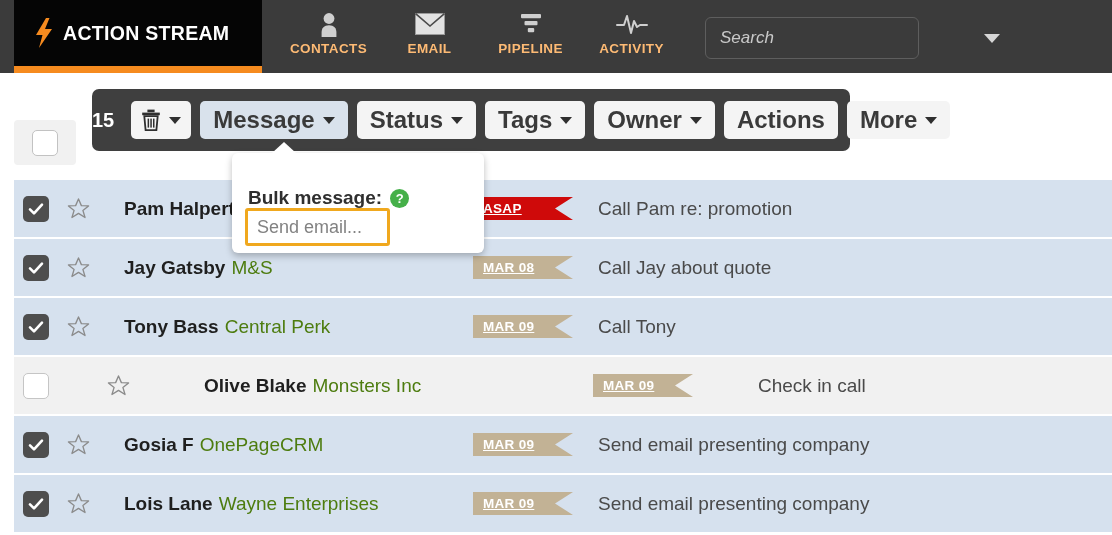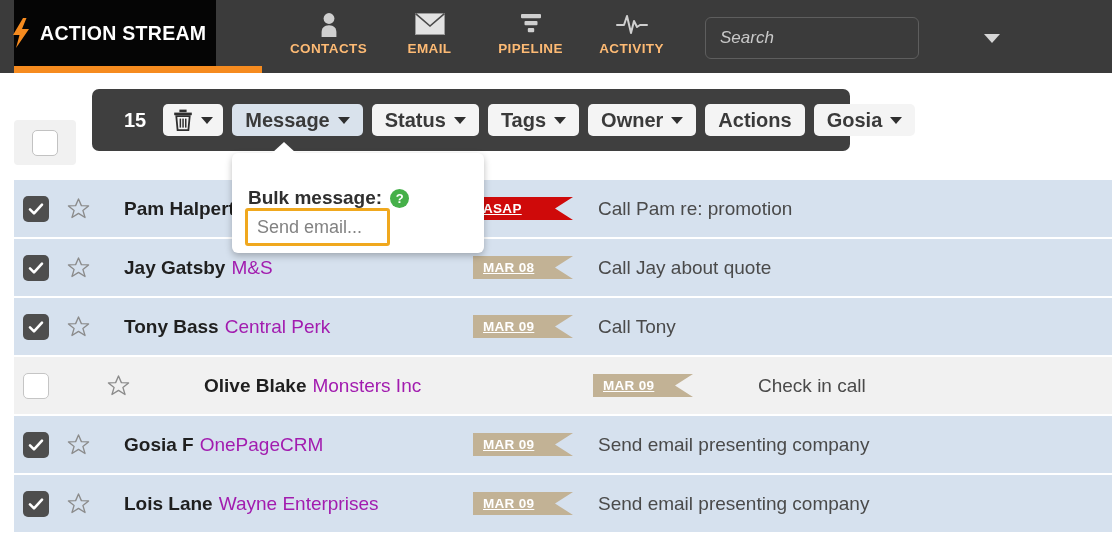--- a/index.html
+++ b/index.html
@@ -10,21 +10,21 @@
     overflow: hidden;
   }
   #app { position: relative; width: 1112px; height: 535px; background:#fff; }
 
   
   .topbar {
     position: absolute; left: 0; top: 0; width: 1112px; height: 73px;
     background: #3b3b3b;
   }
   .logo-block {
-    position: absolute; left: 14px; top: 0; width: 202px; height: 66px;
+    position: absolute; left: 14px; top: 0; width: 248px; height: 66px;
     background: #050505;
     display: flex; align-items: center; justify-content: center;
   }
   .logo-underline {
     position: absolute; left: 14px; top: 66px; width: 248px; height: 7px;
     background: #f68b1f;
   }
   .bolt-icon { width: 20px; height: 30px; margin-right: 9px; flex: none; }
   .logo-text {
     color: #ffffff; font-size: 21px; font-weight: bold;
@@ -79,28 +79,28 @@
   .refresh-row {
     position: absolute; left: 108px; top: 126px;
     display: flex; align-items: center; color: #c9d2dd; font-size: 21px;
   }
   .refresh-row .rtxt { margin-left: 9px; color: #c6ccd3; }
 
   
   .toolbar {
     position: absolute; left: 92px; top: 89px; width: 758px; height: 62px;
     background: #3f3f3f; border-radius: 7px;
-    display: flex; align-items: center; padding-left: 32px; gap: 9px;
+    display: flex; align-items: center; padding-left: 0; gap: 9px;
   }
   .tb-count { color: #ffffff; font-size: 20px; font-weight: bold; margin-right: 8px; }
   .tb-btn {
-    height: 32px; background: #f4f4f4; border: 0; border-radius: 5px;
+    height: 38px; background: #f4f4f4; border: 0; border-radius: 5px;
     display: flex; align-items: center; gap: 8px; padding: 0 13px;
     font-family: "Liberation Sans", sans-serif;
-    font-size: 20px; font-weight: bold; color: #3a3a3a; cursor: pointer;
+    font-size: 24px; font-weight: bold; color: #3a3a3a; cursor: pointer;
     white-space: nowrap;
   }
   .tb-btn.active { background: #d9e2ec; }
   .tb-btn.icon-btn { padding: 0 10px; }
   .caret-sm {
     width: 0; height: 0; border-left: 6px solid transparent;
     border-right: 6px solid transparent; border-top: 7px solid #2f2f2f;
   }
   .trash-svg { width: 20px; height: 22px; }
 
@@ -149,21 +149,21 @@
   }
   .cb-unchecked {
     width: 26px; height: 26px; border-radius: 5px;
     background: #ffffff; border: 1px solid #c5c5c5;
   }
   .check-glyph { width: 16px; height: 16px; }
   .row-star { width: 40px; display: flex; justify-content: center; align-items: center; cursor: pointer; }
   .star-svg { width: 23px; height: 23px; }
   .row-name { width: 375px; padding-left: 26px; font-size: 19px; white-space: nowrap; }
   .nm { font-weight: bold; color: #1f1f1f; }
-  .co { color: #a21caf; margin-left: 6px; }
+  .co { color: #4d7c0f; margin-left: 6px; }
 
   .badge-wrap { width: 125px; display: flex; align-items: center; }
   .badge {
     height: 23px; width: 100px; display: flex; align-items: center;
     padding-left: 10px; color: #ffffff; font-size: 13.5px; font-weight: bold;
     letter-spacing: .3px;
     clip-path: polygon(0 0, 100% 0, 100% 100%, 0 100%, 0 100%);
   }
   .badge.red { background: #cf0a0a; }
   .badge.tan { background: #c2b295; }
@@ -288,21 +288,21 @@
     <button class="tb-btn">
       <span>Owner</span>
       <span class="caret-sm"></span>
     </button>
 
     <button class="tb-btn">
       <span>Actions</span>
     </button>
 
     <button class="tb-btn">
-      <span>Gosia</span>
+      <span>More</span>
       <span class="caret-sm"></span>
     </button>
   </div>
 
   <div class="popup">
     <div class="popup-arrow"></div>
     <div class="popup-title">
       <span>Bulk message:</span>
       <span class="help-badge">?</span>
     </div>

